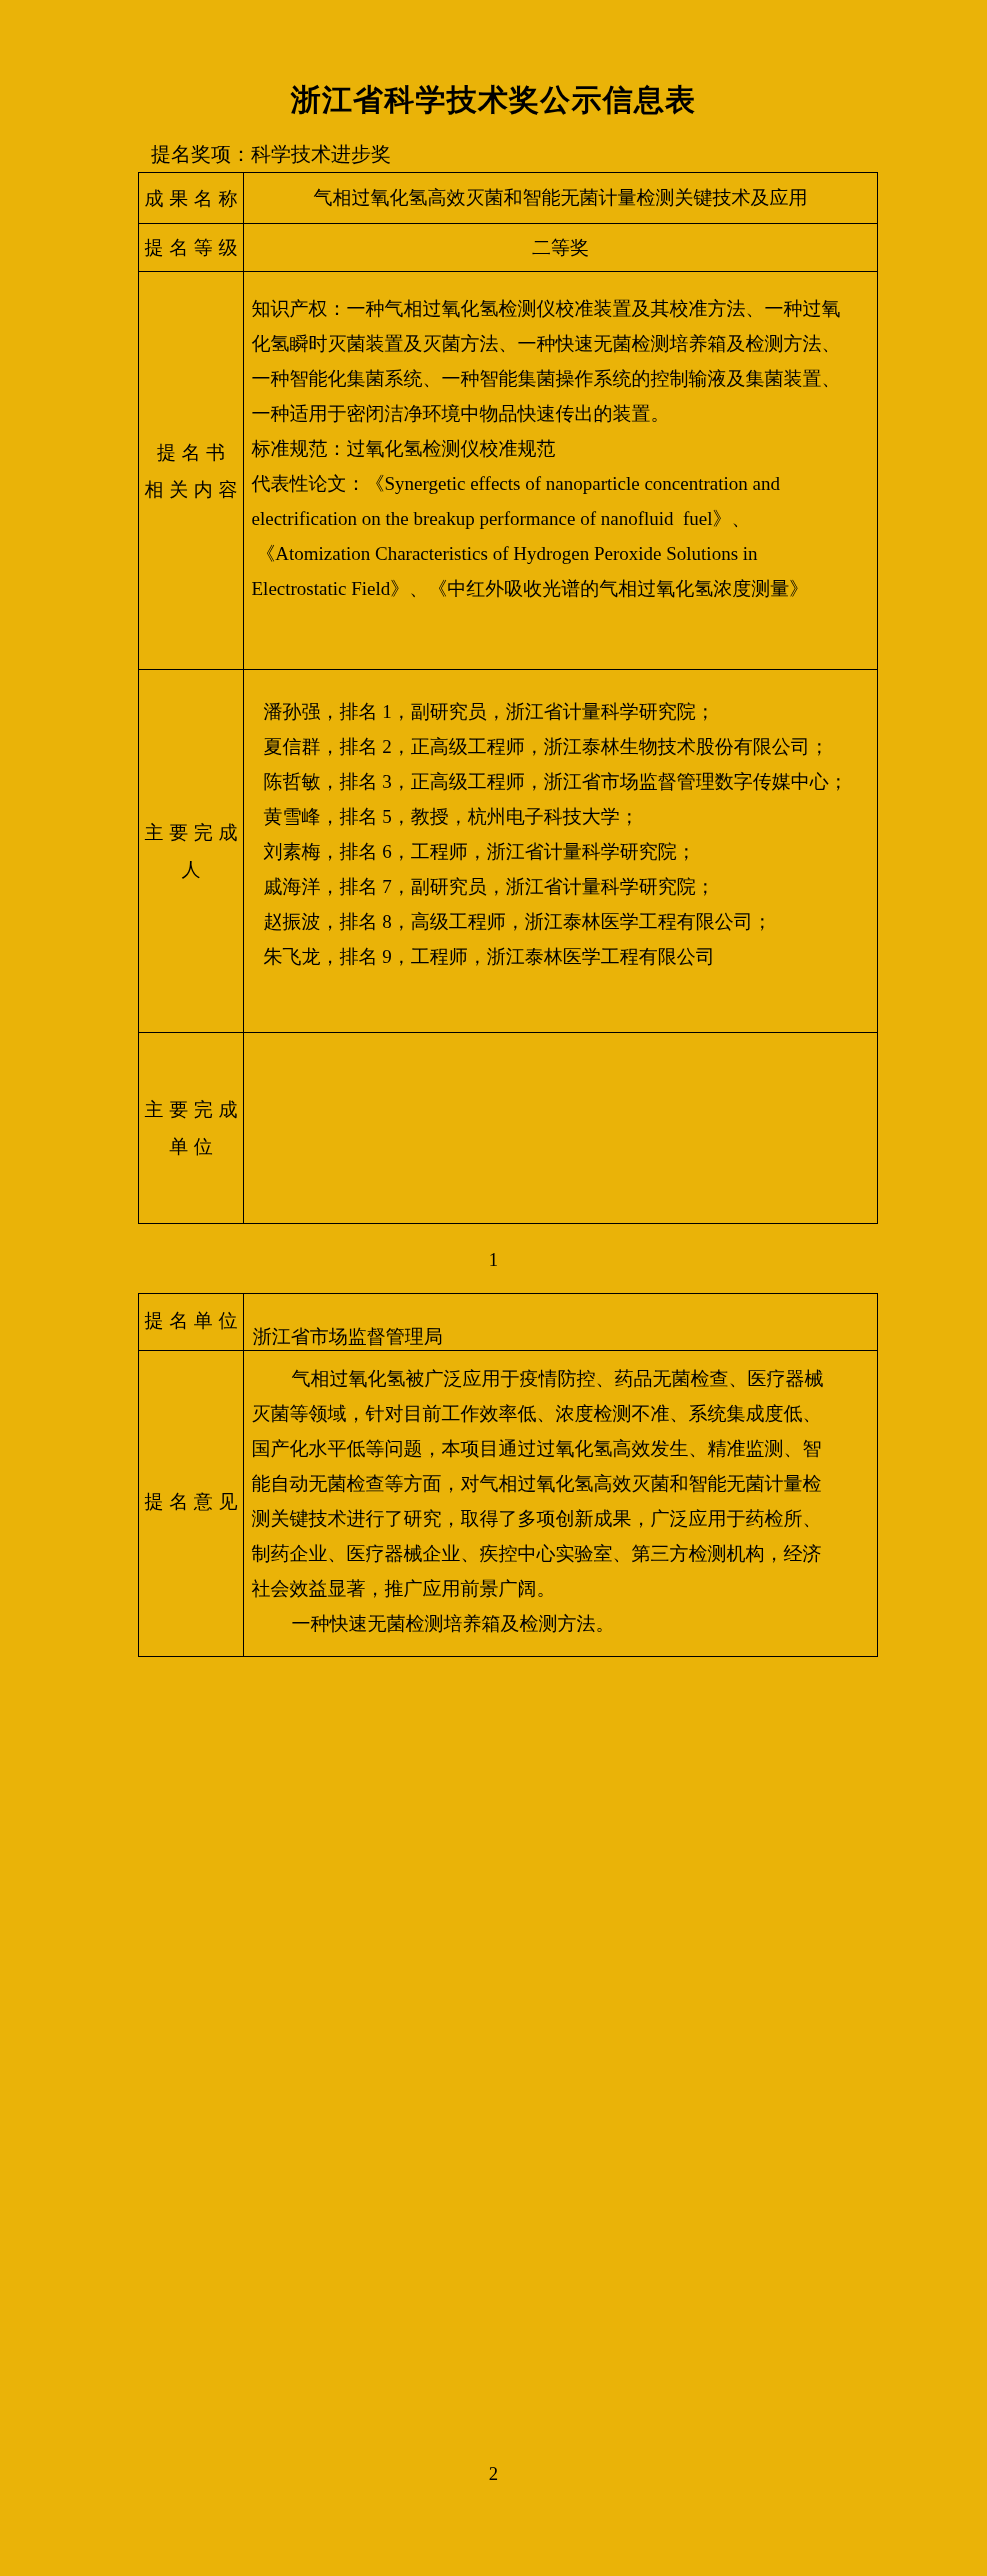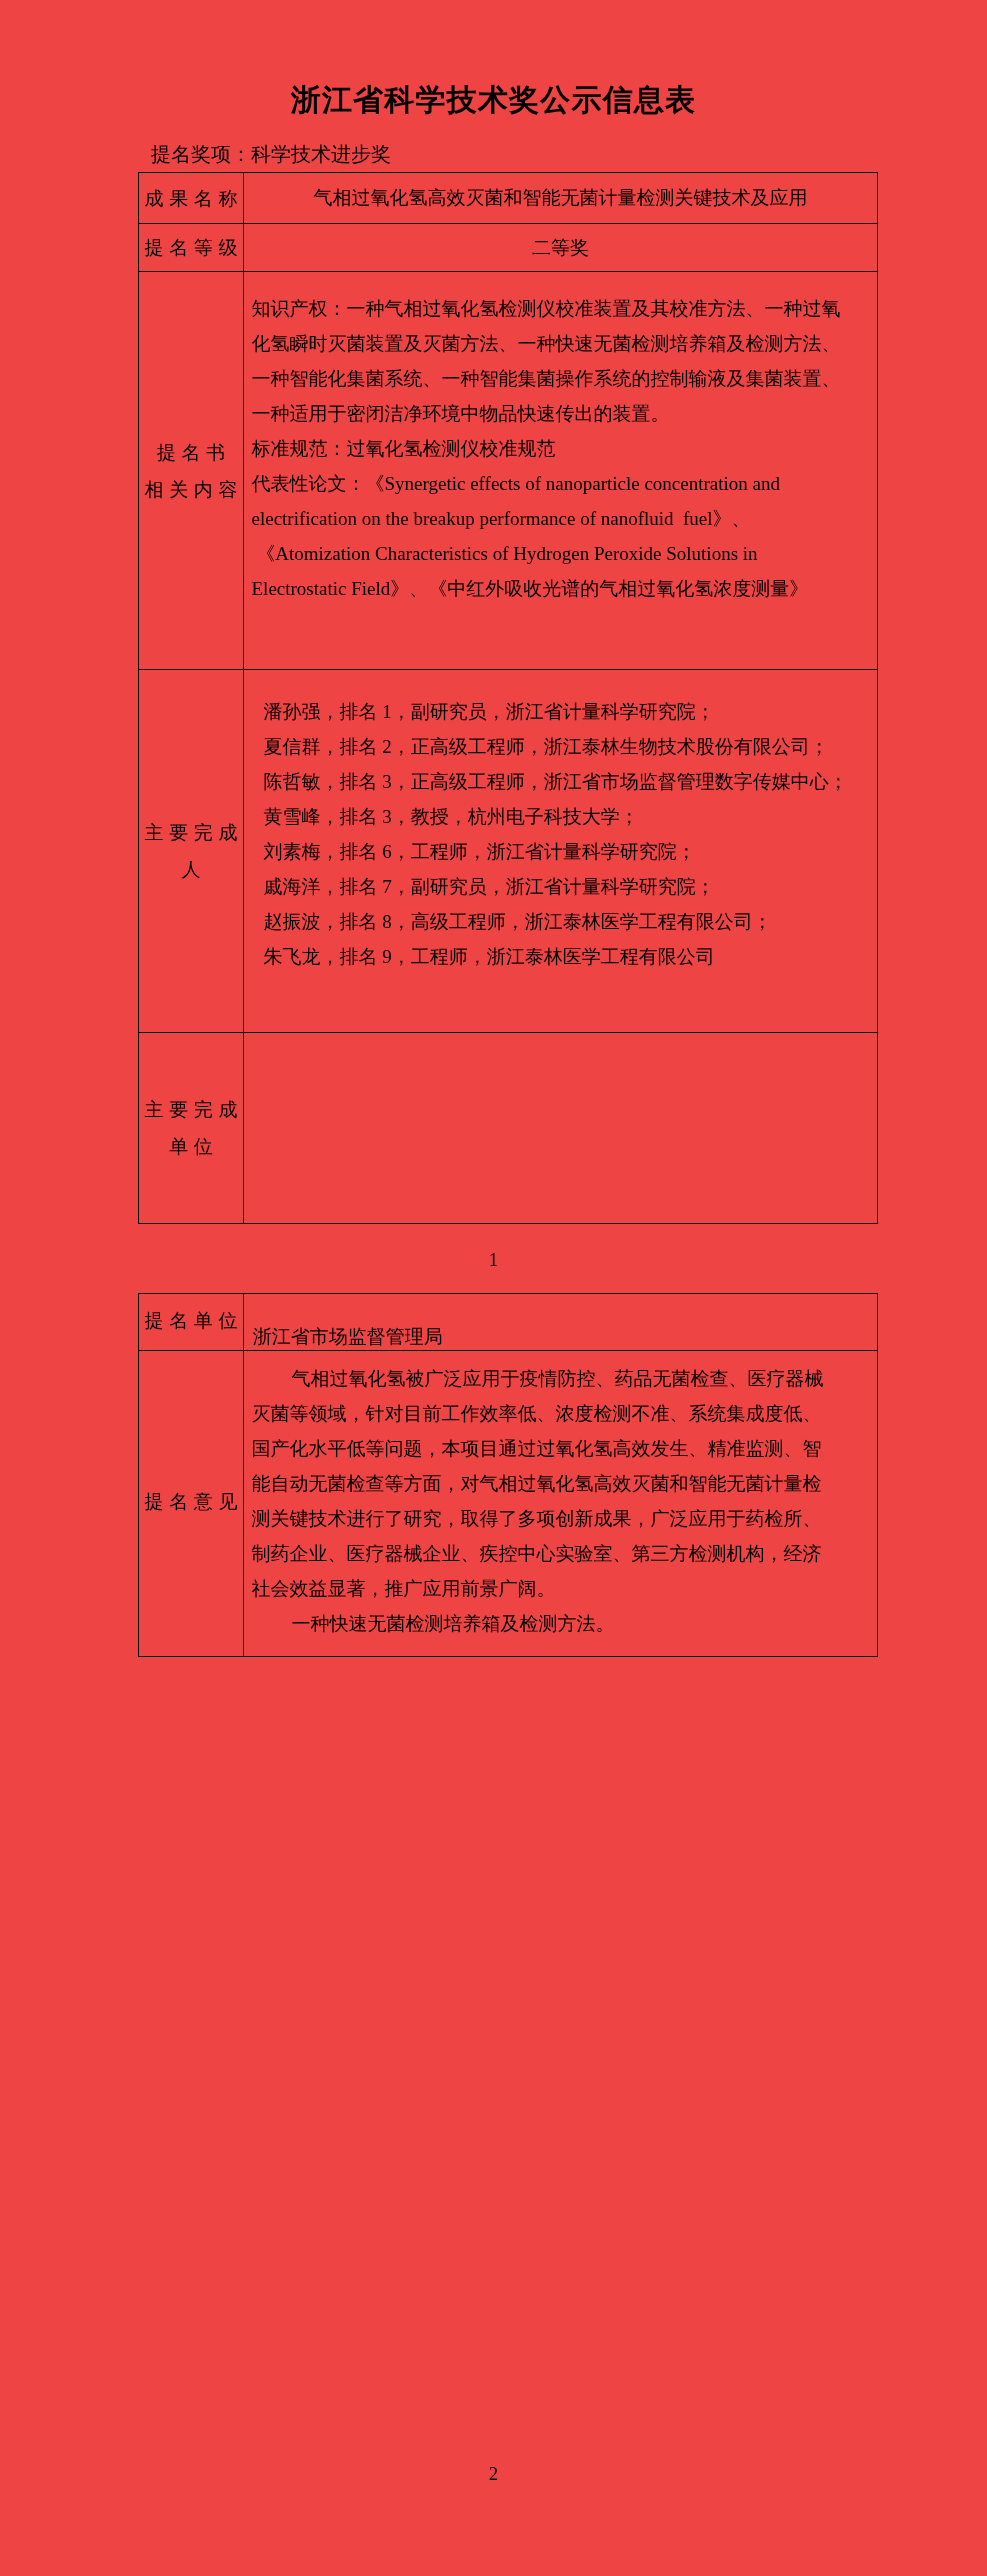--- a/index.html
+++ b/index.html
@@ -1,19 +1,19 @@
 <!DOCTYPE html>
 <html style="font-size:10px"><head>
 <meta charset="utf-8">
 <style>
   html,body{margin:0;padding:0;background:#ffffff;}
   .page{
     position:relative;
     width:987px;height:2576px;
-    background:#ef4444;
+    background:#eab308;
     color:#000000;
     font-family:"Liberation Serif","DejaVu Serif",serif;
     overflow:hidden;
   }
   .doc-title{
     position:absolute;top:80px;left:0;width:987px;
     text-align:center;
     font-size:30px;font-weight:bold;
     letter-spacing:1.2px;
   }
@@ -120,21 +120,21 @@
 
     <div class="tr" style="height:363px">
       <div class="td-label">
         <span class="lab">主要完成</span>
         <span class="lab">人</span>
       </div>
       <div class="td-content lines-cell pad-top-38">
         <div class="ln">潘孙强，排名 1，副研究员，浙江省计量科学研究院；</div>
         <div class="ln">夏信群，排名 2，正高级工程师，浙江泰林生物技术股份有限公司；</div>
         <div class="ln">陈哲敏，排名 3，正高级工程师，浙江省市场监督管理数字传媒中心；</div>
-        <div class="ln">黄雪峰，排名 3，教授，杭州电子科技大学；</div>
+        <div class="ln">黄雪峰，排名 5，教授，杭州电子科技大学；</div>
         <div class="ln">刘素梅，排名 6，工程师，浙江省计量科学研究院；</div>
         <div class="ln">戚海洋，排名 7，副研究员，浙江省计量科学研究院；</div>
         <div class="ln">赵振波，排名 8，高级工程师，浙江泰林医学工程有限公司；</div>
         <div class="ln">朱飞龙，排名 9，工程师，浙江泰林医学工程有限公司</div>
       </div>
     </div>
 
     <div class="tr">
       <div class="td-label">
         <span class="lab">主要完成</span>

